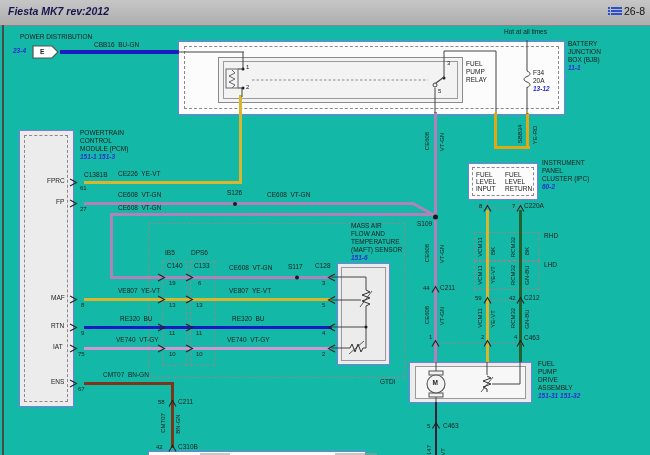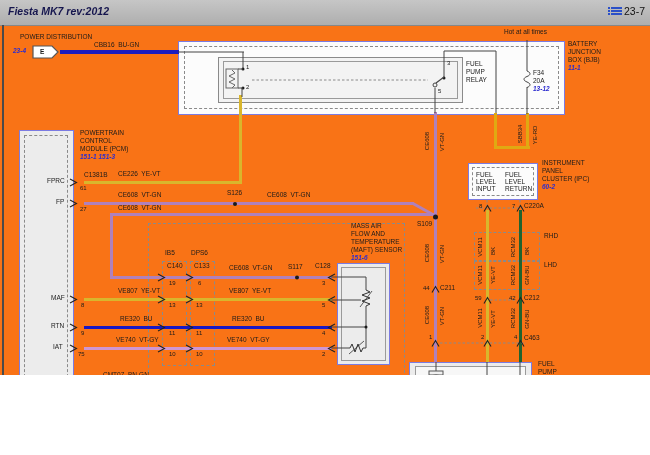--- a/index.html
+++ b/index.html
@@ -1,16 +1,16 @@
 <!DOCTYPE html>
 <html><head>
 <meta charset="utf-8">
 <style>
   html,body{margin:0;padding:0;background:#fff;}
-  #page{position:relative;width:650px;height:375px;background:#f97316;overflow:hidden;
+  #page{position:relative;width:650px;height:455px;background:#14b8a6;overflow:hidden;
         font-family:"Liberation Sans",sans-serif;}
   .hdr{position:absolute;left:0;top:0;width:650px;height:25px;
        background:linear-gradient(#c6c6c6,#aeaeae);border-bottom:1px solid #878787;}
   .hdrL{position:absolute;left:8px;top:5px;font-size:10.5px;font-weight:bold;font-style:italic;color:#16164e;}
   .hdrC{position:absolute;left:0;top:5px;width:650px;text-align:center;font-size:10.5px;font-weight:bold;color:#0d0d5a;}
   .hdrR{position:absolute;right:5px;top:5px;font-size:10.5px;color:#111;}
   .licon{position:absolute;right:28px;top:7px;width:15px;height:11px;}
   .licon i{display:block;height:1.6px;margin-bottom:1.6px;background:#2b50c8;position:relative;}
   .licon i:before{content:"";position:absolute;left:-3px;top:0;width:1.8px;height:1.6px;background:#2b50c8;}
   .licon i{margin-left:4px;}
@@ -38,21 +38,21 @@
 <body>
 
 <div id="page">
   <div class="hdr">
     <div class="hdrL">Fiesta MK7 rev:2012</div>
     <div class="licon">
         <i></i>
         <i></i>
         <i></i>
       </div>
-    <div class="hdrR">23-7</div>
+    <div class="hdrR">26-8</div>
   </div>
   <div id="diagram">
       <div class="box module" style="left: 178px; top: 41px; width: 387px; height: 74px;"></div>
       <div class="box moduleg" style="left: 19px; top: 130px; width: 55px; height: 277px;"></div>
       <div class="box plain" style="left: 218px; top: 57px; width: 245px; height: 46px;"></div>
       <div class="box plain2" style="left: 223px; top: 61px; width: 235px; height: 38px;"></div>
       <div class="box moduleg" style="left: 337px; top: 263px; width: 53px; height: 102px;"></div>
       <div class="box plain2" style="left: 341px; top: 267px; width: 45px; height: 94px;"></div>
       <div class="box module" style="left: 468px; top: 163px; width: 70px; height: 37px;"></div>
       <div class="box moduleg" style="left: 409px; top: 362px; width: 123px; height: 41px;"></div>

